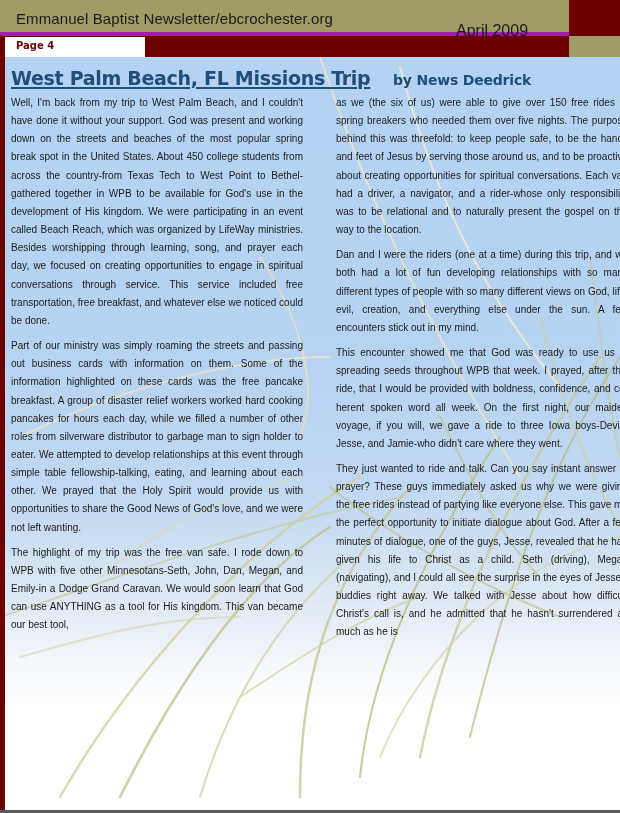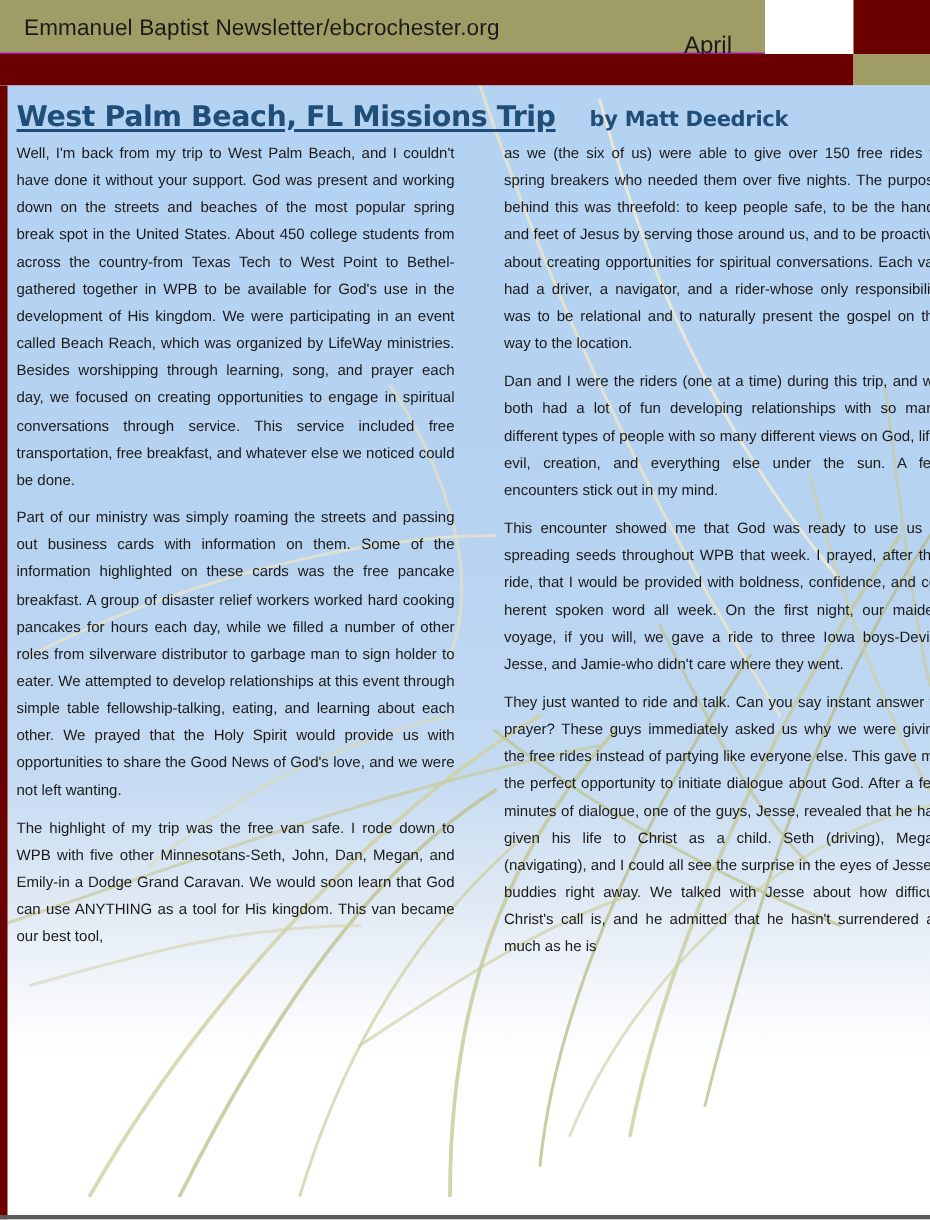--- a/index.html
+++ b/index.html
@@ -3,23 +3,23 @@
   <meta charset="utf-8">
   <style>
     * { margin: 0; padding: 0; box-sizing: border-box; }
     html, body { width: 620px; height: 813px; overflow: hidden; background: #ffffff; }
     body { position: relative; font-family: "Liberation Sans", sans-serif; }
 
     .page { position: absolute; left: 0; top: 0; width: 620px; height: 813px; }
 
     
     .header-band {
-      position: absolute; left: 0; top: 0; width: 510px; height: 36px;
+      position: absolute; left: 0; top: 0; width: 569px; height: 36px;
       background: #a09c66;
-      border-bottom: 1px solid #a21caf;
+      border-bottom: 4px solid #a21caf;
     }
     .header-title {
       position: absolute; left: 16px; top: 10px;
       font-size: 15px; color: #1a1a1a; letter-spacing: 0.1px;
     }
     .header-date {
       position: absolute; left: 456px; top: 22px;
       font-size: 16px; color: #1a1a1a;
     }
     .header-corner-top {
@@ -91,20 +91,23 @@
 
 <div class="page">
 
   <div class="header-band">
     <span class="header-title">Emmanuel Baptist Newsletter/ebcrochester.org</span>
     <span class="header-date">April 2009</span>
   </div>
   <div class="header-corner-top"></div>
 
   <div class="subband"></div>
+  <div class="page-tab">
+    <span class="page-label">Page 4</span>
+  </div>
   <div class="subband-corner"></div>
 
   <div class="content">
     <svg class="grass" viewBox="0 0 620 756" preserveAspectRatio="none">
       <g fill="none" stroke-linecap="round">
         <path d="M320 0 C 360 120, 420 260, 520 420" stroke="#efe6c6" stroke-width="2" opacity="0.8"></path>
         <path d="M400 10 C 430 120, 470 220, 560 330" stroke="#f3ecd2" stroke-width="2" opacity="0.8"></path>
         <path d="M260 200 C 300 260, 320 330, 300 380" stroke="#e9e1bd" stroke-width="2" opacity="0.7"></path>
         <path d="M20 380 C 120 330, 240 300, 330 300" stroke="#efe6c6" stroke-width="2" opacity="0.7"></path>
         <path d="M60 740 C 140 600, 260 480, 360 420" stroke="#cfcfa0" stroke-width="2.5" opacity="0.8"></path>
@@ -120,21 +123,21 @@
         <path d="M540 260 C 560 340, 590 420, 620 470" stroke="#cfcfa0" stroke-width="2" opacity="0.65"></path>
         <path d="M590 200 C 600 280, 610 360, 620 400" stroke="#c8c994" stroke-width="2" opacity="0.6"></path>
         <path d="M440 360 C 470 420, 500 480, 540 520" stroke="#bdc088" stroke-width="2" opacity="0.6"></path>
         <path d="M20 600 C 90 580, 160 560, 240 560" stroke="#d4d3aa" stroke-width="2" opacity="0.6"></path>
         <path d="M100 520 C 160 470, 220 440, 300 420" stroke="#dad8b2" stroke-width="2" opacity="0.6"></path>
         <path d="M240 640 C 300 600, 360 560, 420 540" stroke="#c9cb98" stroke-width="2" opacity="0.6"></path>
       </g>
     </svg>
 
     <h1 class="article-title">West Palm Beach, FL Missions Trip</h1>
-    <span class="article-byline">by Matt Deedrick</span>
+    <span class="article-byline">by News Deedrick</span>
 
     <div class="col col-left">
       <p>Well, I'm back from my trip to West Palm Beach, and I couldn't have done it without your support.  God was present and working down on the streets and beaches of the most popular spring break spot in the United States.  About 450 college students from across the country-from Texas Tech to West Point to Bethel-gathered together in WPB to be available for God's use in the development of His king­dom.  We were participating in an event called Beach Reach, which was organized by LifeWay ministries.  Besides worshipping through learn­ing, song, and prayer each day, we focused on creating opportunities to engage in spiritual conversations through service.  This service included free transportation, free breakfast, and whatever else we noticed could be done.</p>
       <p>Part of our ministry was simply roaming the streets and passing out business cards with in­formation on them.  Some of the information highlighted on these cards was the free pan­cake breakfast.  A group of disaster relief work­ers worked hard cooking pancakes for hours each day, while we filled a number of other roles from silverware distributor to garbage man to sign holder to eater.  We attempted to develop relationships at this event through sim­ple table fellowship-talking, eating, and learning about each other.  We prayed that the Holy Spirit would provide us with opportunities to share the Good News of God's love, and we were not left wanting.</p>
       <p>The highlight of my trip was the free van safe.  I rode down to WPB with five other Min­nesotans-Seth, John, Dan, Megan, and Emily-in a Dodge Grand Caravan.  We would soon learn that God can use ANYTHING as a tool for His kingdom.  This van became our best tool,</p>
     </div>
 
     <div class="col col-right">
       <p>as we (the six of us) were able to give over 150 free rides to spring breakers who needed them over five nights.  The purpose behind this was threefold: to keep people safe, to be the hands and feet of Jesus by serving those around us, and to be proactive about creating opportuni­ties for spiritual conversations.  Each van had a driver, a navigator, and a rider-whose only re­sponsibility was to be relational and to naturally present the gospel on the way to the location.</p>
       <p>Dan and I were the riders (one at a time) during this trip, and we both had a lot of fun develop­ing relationships with so many different types of people with so many different views on God, life, evil, creation, and everything else under the sun.  A few encounters stick out in my mind.</p>

